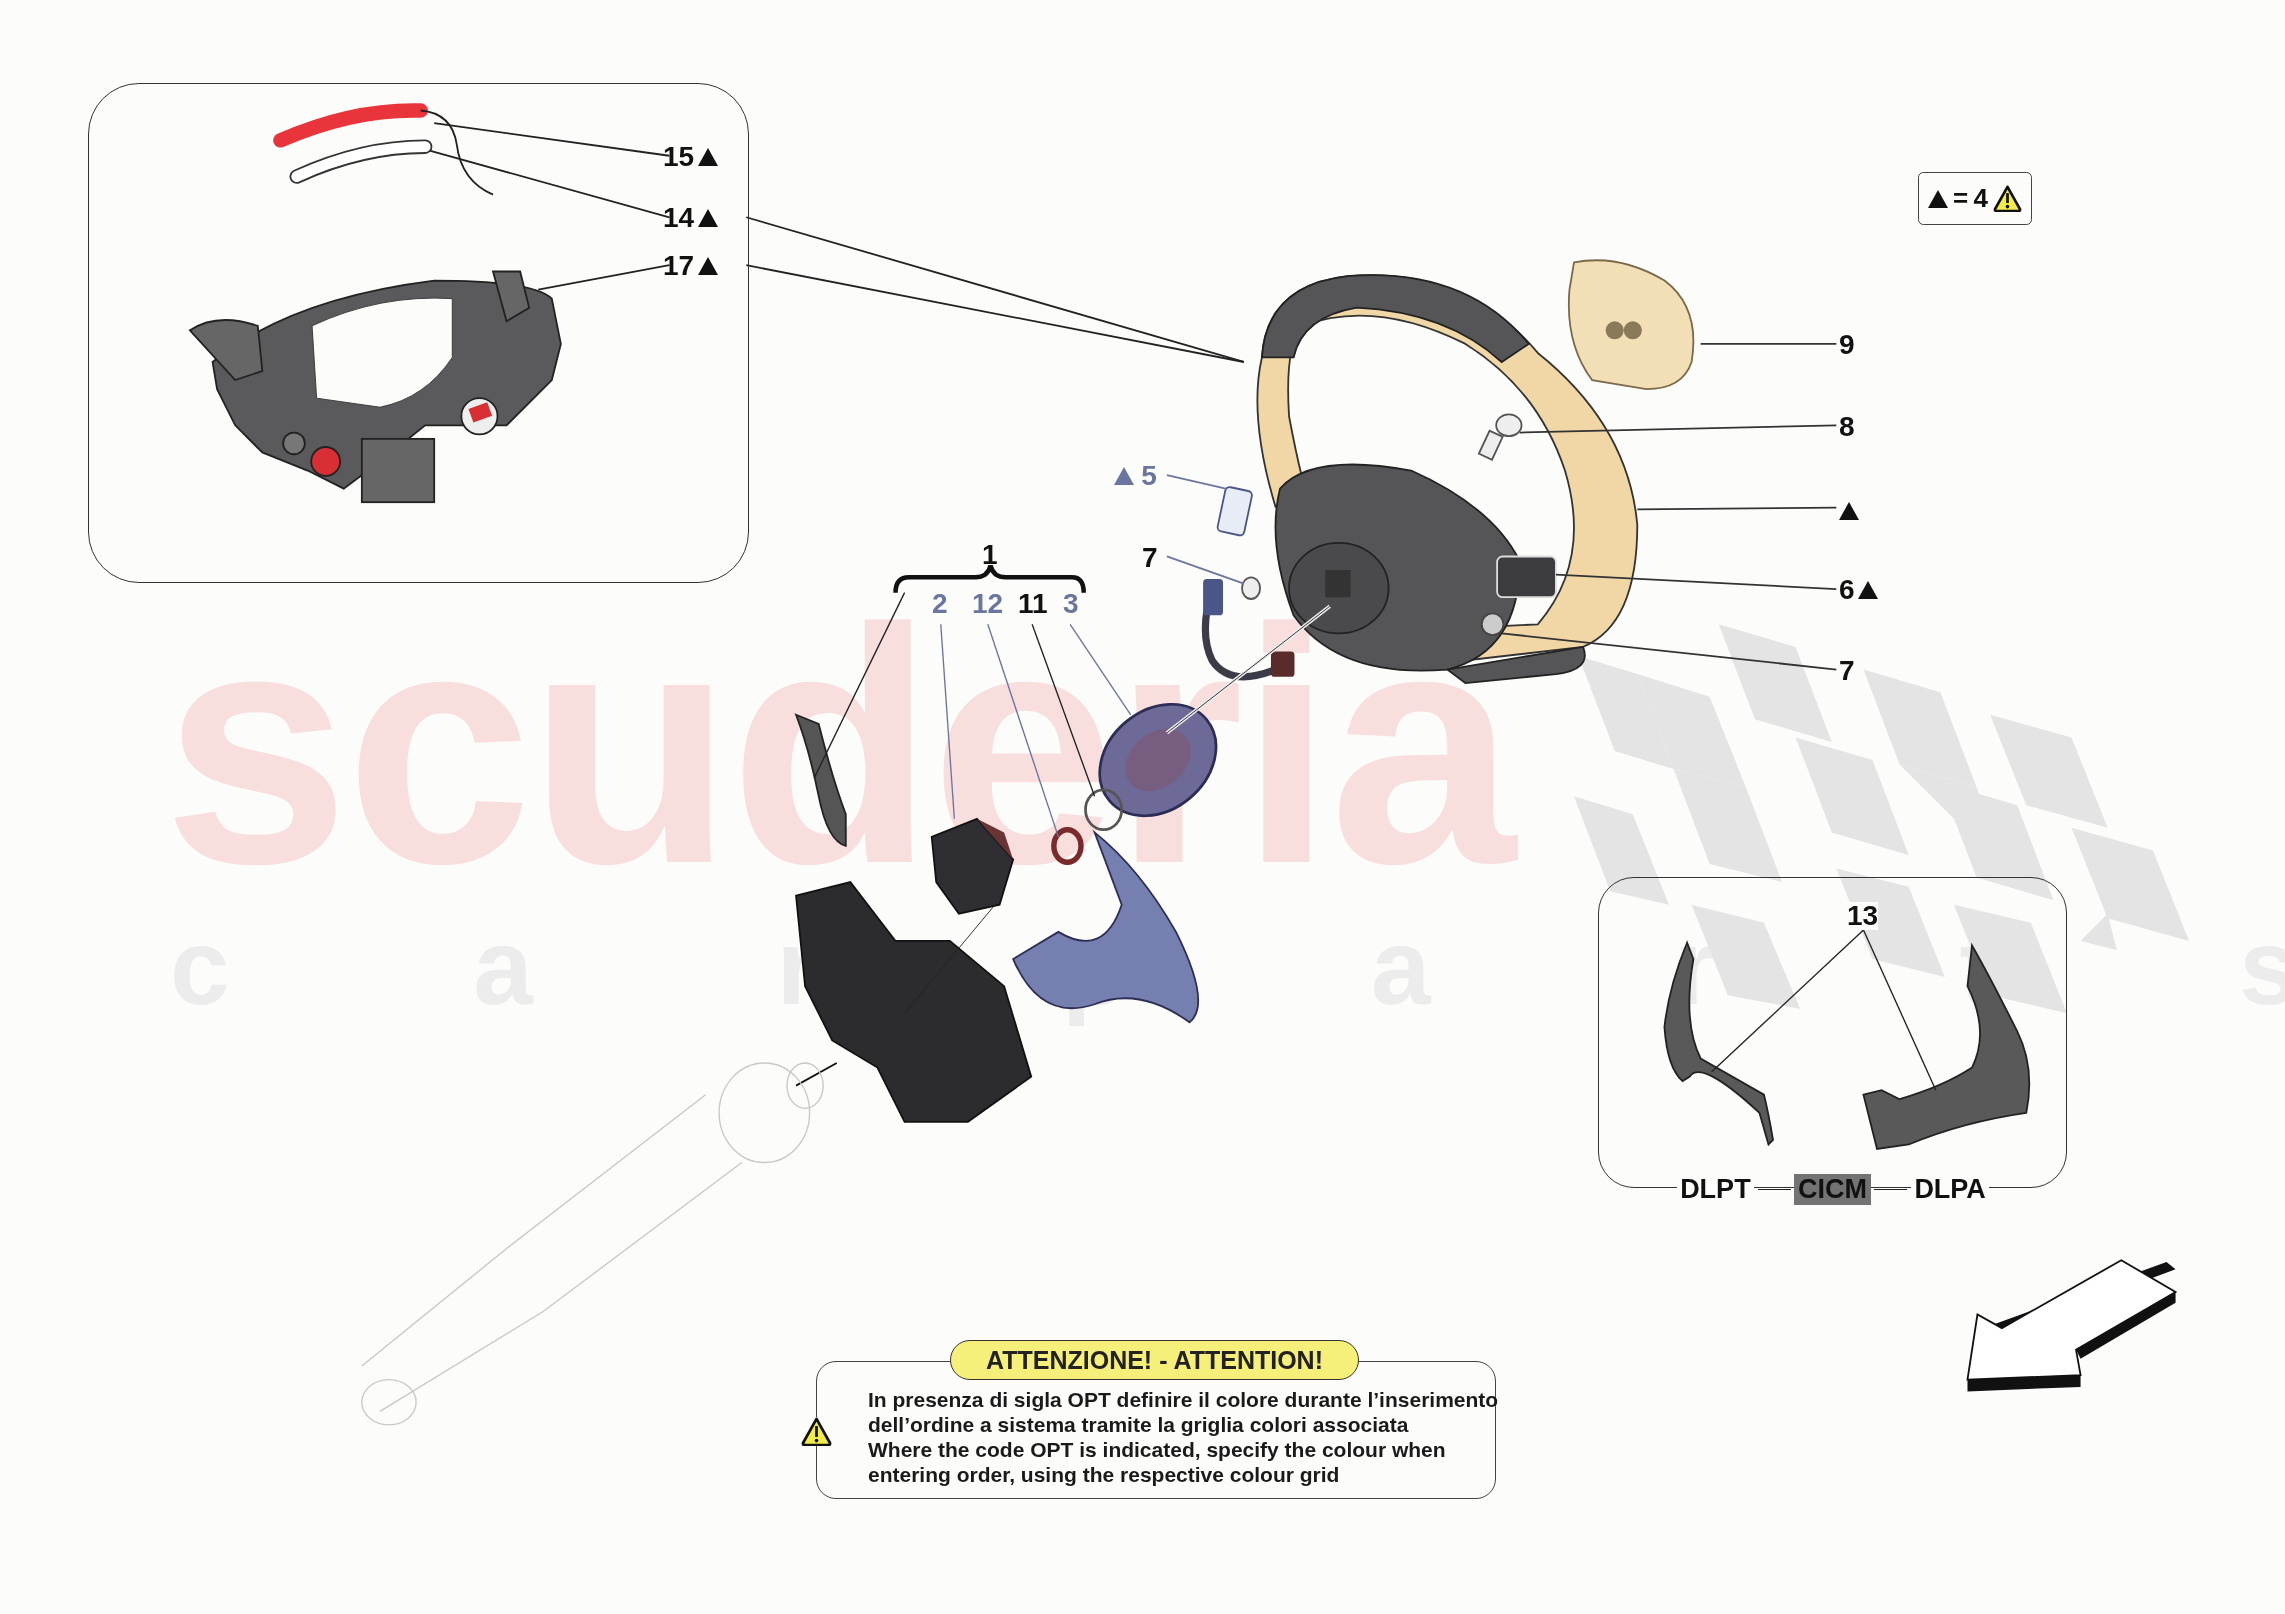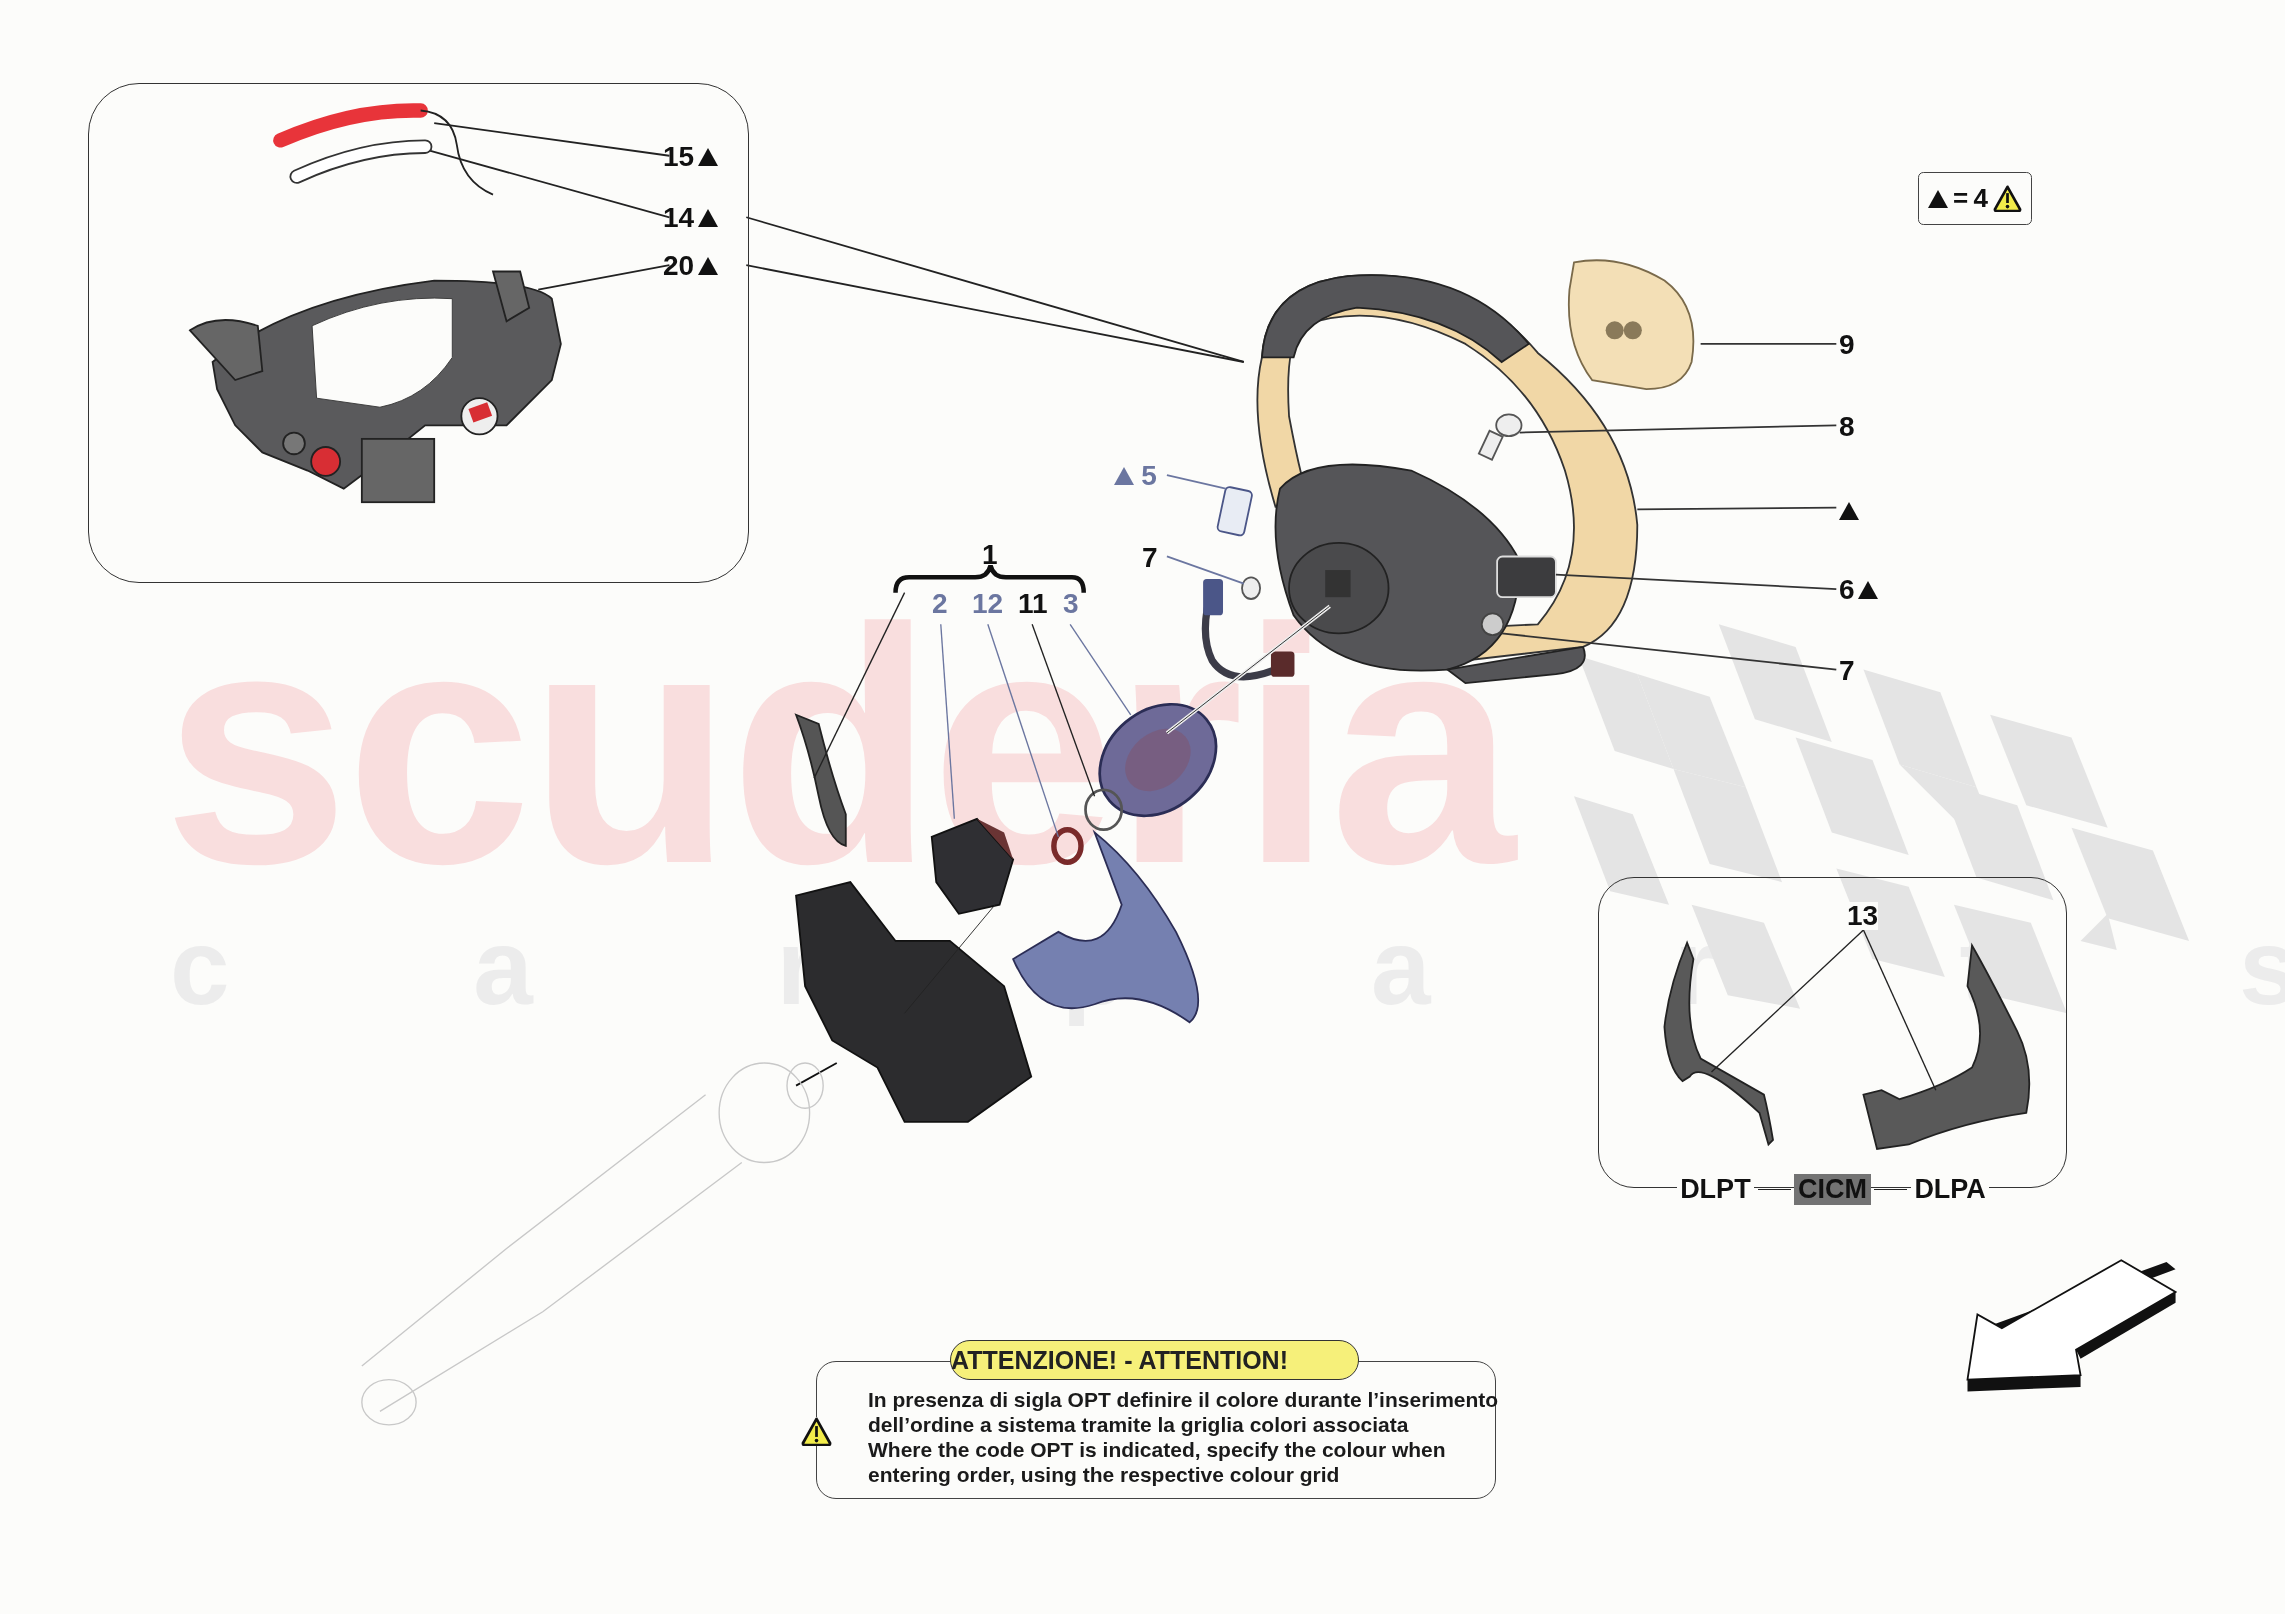--- a/index.html
+++ b/index.html
@@ -15,21 +15,21 @@
   .label.blue { color:#6b76a0; }
   .tri { display:inline-block; width:0; height:0; border-left:10px solid transparent; border-right:10px solid transparent;
          border-bottom:18px solid #111; vertical-align:baseline; margin-left:3.6px; }
   .tri.blue { border-bottom-color:#6b76a0; margin-left:0; margin-right:7.2px; }
   .legend-box { position:absolute; left:1918px; top:172px; width:112px; height:51px; border:1.8px solid #444;
                 border-radius:5.4px; background:#fcfcfa; display:flex; align-items:center; justify-content:center; gap:5.4px;
                 font-weight:bold; font-size:26px; }
   .warn { display:inline-block; position:relative; width:29px; height:27px; }
   .attn-box { position:absolute; left:816px; top:1361px; width:678px; height:136px; border:1.8px solid #444; border-radius:20px; background:#fcfcfa; }
   .attn-title { position:absolute; left:950px; top:1340px; width:407px; height:38px; background:#f6f07a; border:1.8px solid #333;
-                border-radius:20px; font-weight:bold; font-size:25px; line-height:38px; color:#222; }
+                border-radius:20px; font-weight:bold; font-size:25px; text-align:center; line-height:38px; color:#222; }
   .attn-text { position:absolute; left:868px; top:1387px; font-size:21px; font-weight:bold; line-height:25px; color:#1a1a1a; white-space:nowrap; }
   .paddle-caption { position:absolute; top:1174px; left:1598px; width:470px; display:flex; align-items:center; justify-content:center;
                     font-weight:bold; font-size:27px; background:transparent; }
   .paddle-caption .dash { display:inline-block; height:1.8px; background:#222; margin:0 3.6px; }
   svg { position:absolute; left:0; top:0; }
 </style>
 </head>
 <body>
 
 <div class="wm-big">scuderia</div>
@@ -185,21 +185,21 @@
 <div class="inset" style="left:88px; top:83px; width:659px; height:498px;"></div>
 <div class="inset" style="left:1598px; top:877px; width:467px; height:309px; border-radius:36px;"></div>
 
 <div class="label" style="left:663px; top:143px;">
   <span>15</span><span class="tri"></span>
 </div>
 <div class="label" style="left:663px; top:204px;">
   <span>14</span><span class="tri"></span>
 </div>
 <div class="label" style="left:663px; top:252px;">
-  <span>20</span><span class="tri"></span>
+  <span>17</span><span class="tri"></span>
 </div>
 
 <div class="legend-box">
   <span class="tri" style="margin-left:0;"></span>
   <span>=</span>
   <span>4</span>
   <span class="warn">
     <svg width="29" height="27" viewBox="0 0 32 30" style="position:static;">
       <path d="M16,2 L30,27 Q30,29 28,29 L4,29 Q2,29 2,27 Z" fill="#f2ec4a" stroke="#111" stroke-width="3" stroke-linejoin="round"></path>
       <rect x="14.5" y="9" width="3" height="11" fill="#111"></rect>

